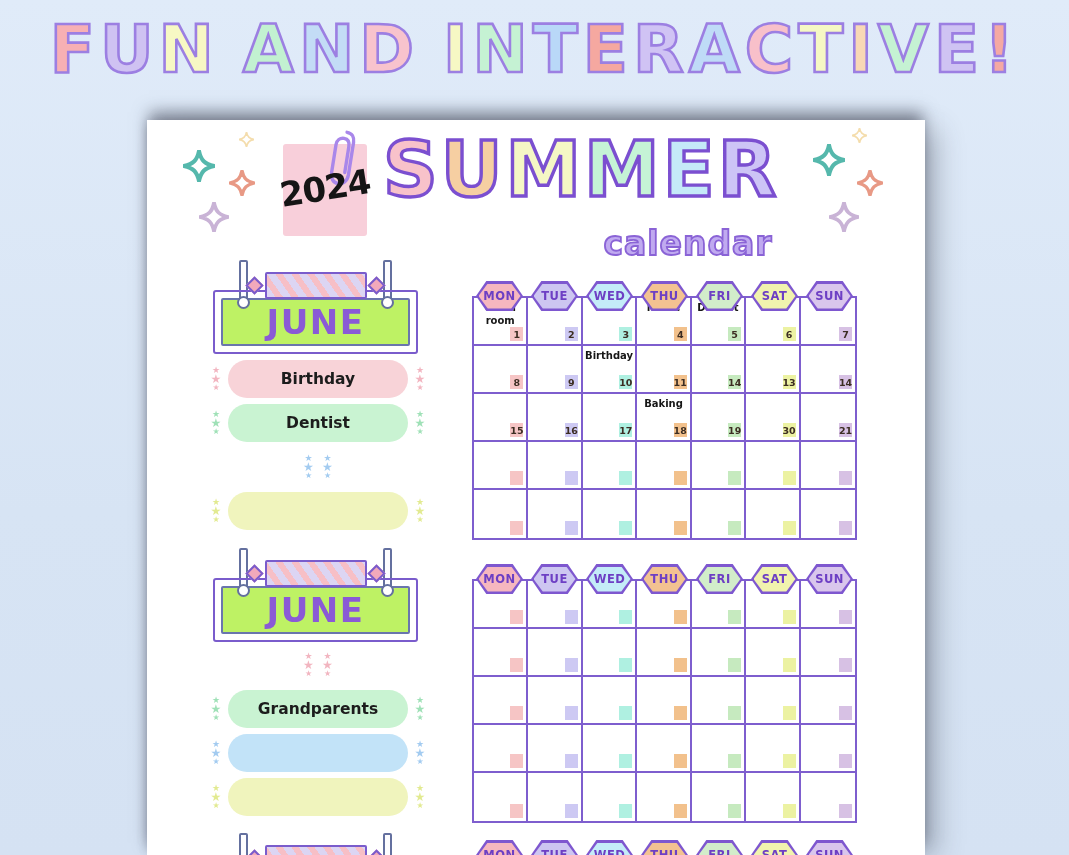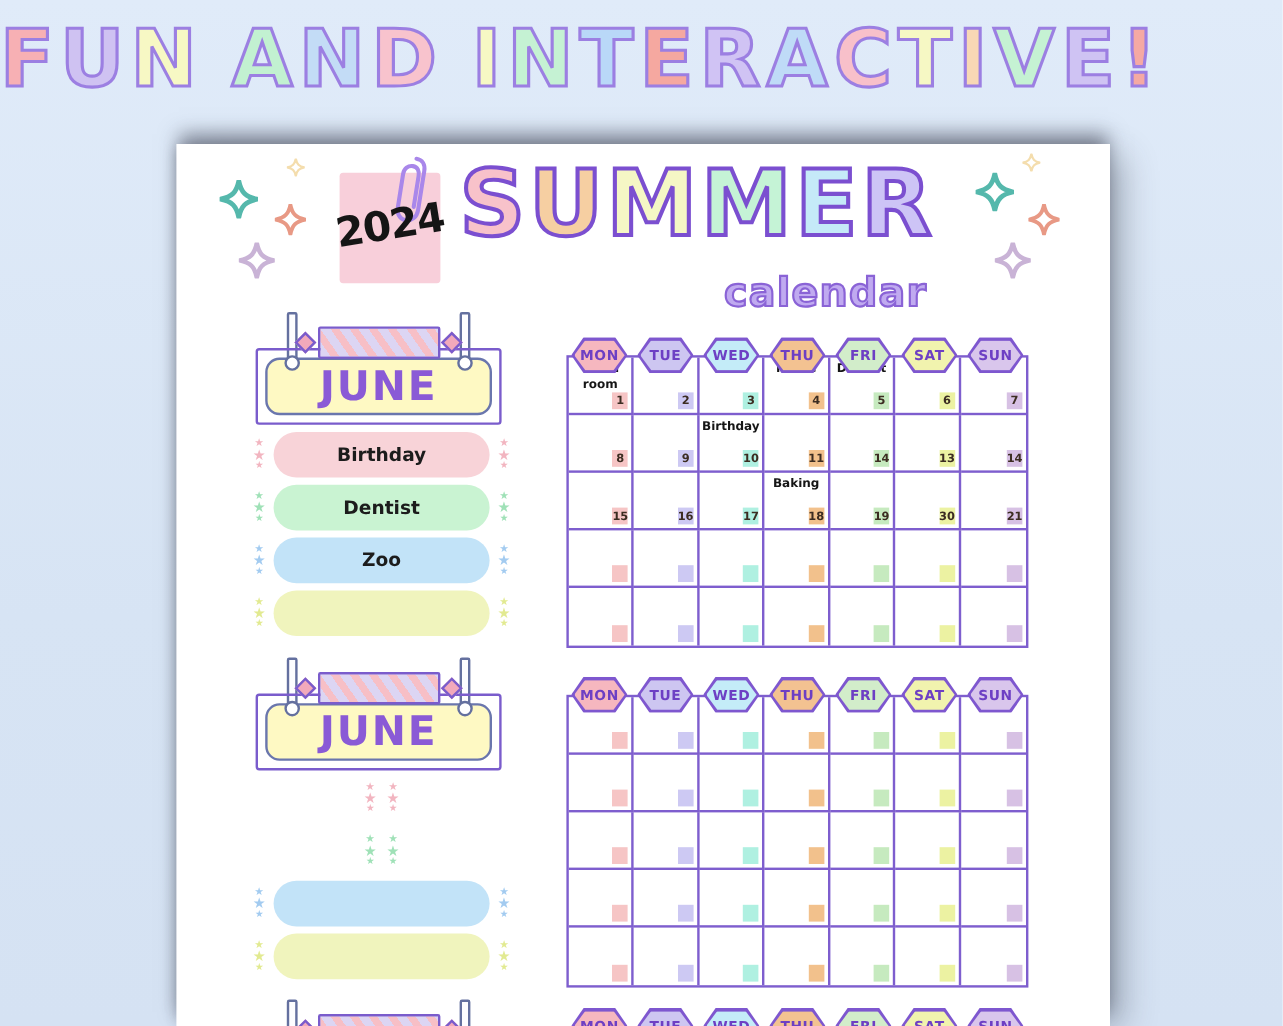--- a/index.html
+++ b/index.html
@@ -2,21 +2,21 @@
 <html><head>
 <meta charset="utf-8">
 <style>
   * { margin:0; padding:0; box-sizing:border-box; }
   html,body { width:1069px; height:855px; }
   body { font-family:"DejaVu Sans","Liberation Sans",sans-serif; }
   .stage { position:relative; width:1069px; height:855px; overflow:hidden;
            background:linear-gradient(180deg,#e0ebf9 0%,#d7e4f4 60%,#d5e2f3 100%); }
 
   
-  .banner { position:absolute; top:2px; left:0; right:0; text-align:left;
+  .banner { position:absolute; top:2px; left:0; right:0; text-align:center;
             font-size:66px; font-weight:900; letter-spacing:5px; line-height:96px;
             -webkit-text-stroke:2.6px #9c7fe2; white-space:nowrap; }
   .banner .sp { display:inline-block; width:24px; }
 
   
   .paper { position:absolute; left:147px; top:120px; width:778px; height:735px;
            background:#ffffff;
            box-shadow:0 -10px 15px -2px rgba(54,58,74,.55), 16px 6px 26px -4px rgba(54,58,74,.30),
                       -4px 0 10px -4px rgba(54,58,74,.25); }
 
@@ -49,22 +49,22 @@
   .bar { position:absolute; left:52px; top:12px; width:102px; height:27px;
          border:2px solid #7a5ccc; border-radius:2px; z-index:3; }
   .diamond { position:absolute; top:19px; width:13px; height:13px; background:#f2a9bb;
              border:2px solid #7a5ccc; transform:rotate(45deg); z-index:3; }
   .d-l { left:35px; } .d-r { right:35px; }
   .ring { position:absolute; top:36px; width:13px; height:13px; border-radius:50%;
           background:#fff; border:2.5px solid #64709f; z-index:4; }
   .r-l { left:24px; } .r-r { right:24px; }
   .board { position:absolute; left:0; right:0; top:30px; height:64px;
            border:2.5px solid #7a5ccc; border-radius:3px; padding:6px; z-index:2; }
-  .board-in { width:100%; height:100%; background:#fef9c3; border:2px solid #6a76ad;
-              border-radius:12px; display:flex; align-items:center; justify-content:center; }
+  .board-in { width:100%; height:100%; background:#bef264; border:2px solid #6a76ad;
+              border-radius:2px; display:flex; align-items:center; justify-content:center; }
   .sign-label { font-size:34px; font-weight:800; color:#8a5ad6; letter-spacing:1.5px; }
 
   
   .pill-list { position:absolute; left:58px; width:226px; }
   .pl-0 { top:240px; } .pl-1 { top:526px; }
   .pill-line { display:flex; align-items:center; justify-content:center; gap:5px;
                height:38px; margin-bottom:6px; }
   .stars { width:14px; display:flex; flex-direction:column; align-items:center;
            line-height:.85; opacity:.85; }
   .stars span:nth-child(1){ font-size:9px; } .stars span:nth-child(2){ font-size:12px; }
@@ -181,21 +181,20 @@
             <span>★</span>
             <span>★</span>
           </div>
         </div>
         <div class="pill-line">
           <div class="stars" style="color: rgb(147, 195, 238);">
             <span>★</span>
             <span>★</span>
             <span>★</span>
           </div>
-          <div class="pill" style="background: rgb(194, 227, 248);">Zoo</div>
           <div class="stars" style="color: rgb(147, 195, 238);">
             <span>★</span>
             <span>★</span>
             <span>★</span>
           </div>
         </div>
         <div class="pill-line">
           <div class="stars" style="color: rgb(221, 231, 126);">
             <span>★</span>
             <span>★</span>
@@ -236,20 +235,21 @@
             <span>★</span>
             <span>★</span>
           </div>
         </div>
         <div class="pill-line">
           <div class="stars" style="color: rgb(143, 220, 171);">
             <span>★</span>
             <span>★</span>
             <span>★</span>
           </div>
+          <div class="pill" style="background: rgb(201, 243, 210);">Grandparents</div>
           <div class="stars" style="color: rgb(143, 220, 171);">
             <span>★</span>
             <span>★</span>
             <span>★</span>
           </div>
         </div>
         <div class="pill-line">
           <div class="stars" style="color: rgb(147, 195, 238);">
             <span>★</span>
             <span>★</span>

